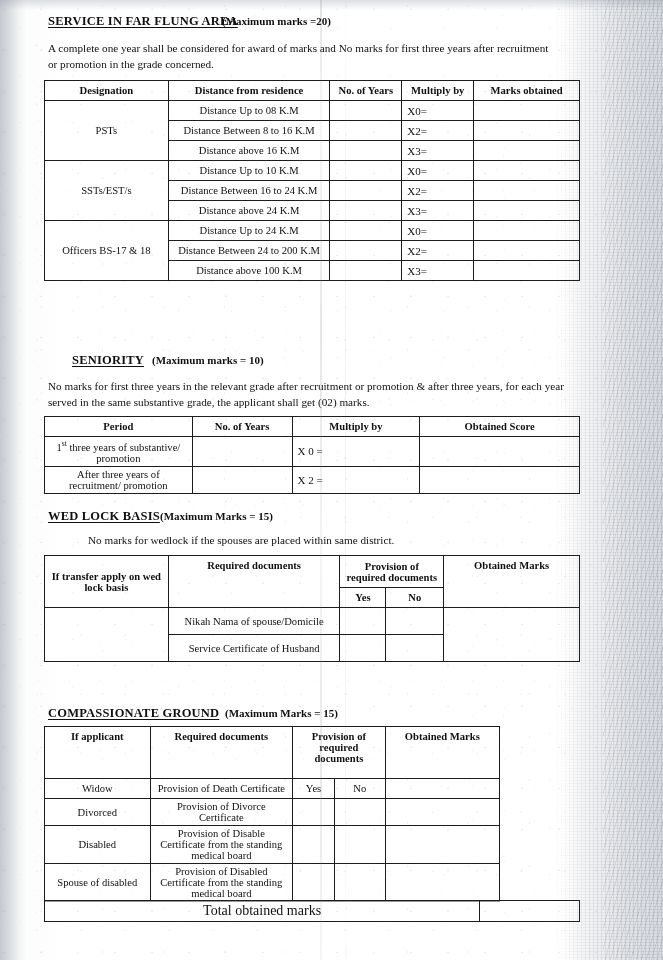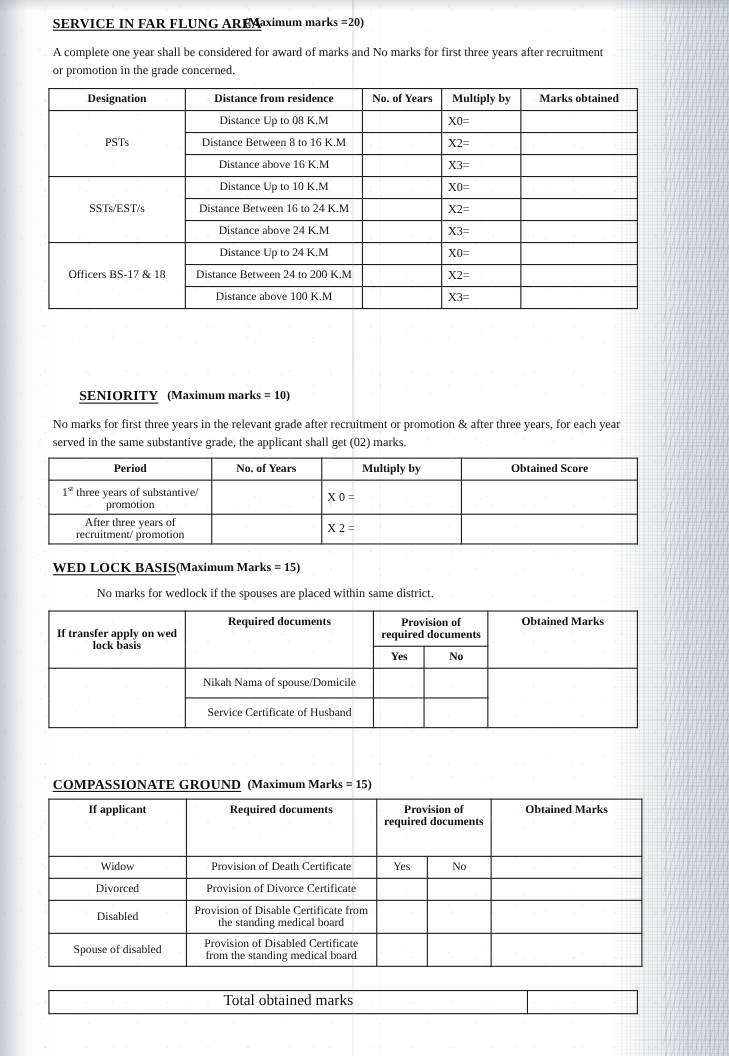--- a/index.html
+++ b/index.html
@@ -314,21 +314,21 @@
           <td class="l tall">Service Certificate of Husband</td>
           <td class="c tall"></td>
           <td class="c tall"></td>
         </tr>
       </tbody>
     </table>
 
     <div class="sec-title" style="left:48px; top:706px;">COMPASSIONATE GROUND</div>
     <div class="sec-max" style="left:225px; top:707px;">(Maximum Marks = 15)</div>
 
-    <table class="doc" style="left:44px; top:726px; width:540px;">
+    <table class="doc" style="left:44px; top:726px; width:456px;">
       <colgroup>
         <col style="width:124px">
           <col style="width:172px">
           <col style="width:46px">
         <col style="width:58px">
           <col style="width:136px">
       </colgroup>
       <thead>
         <tr>
           <th class="c" style="height:52px; vertical-align:top; padding-top:4px">If applicant</th>

